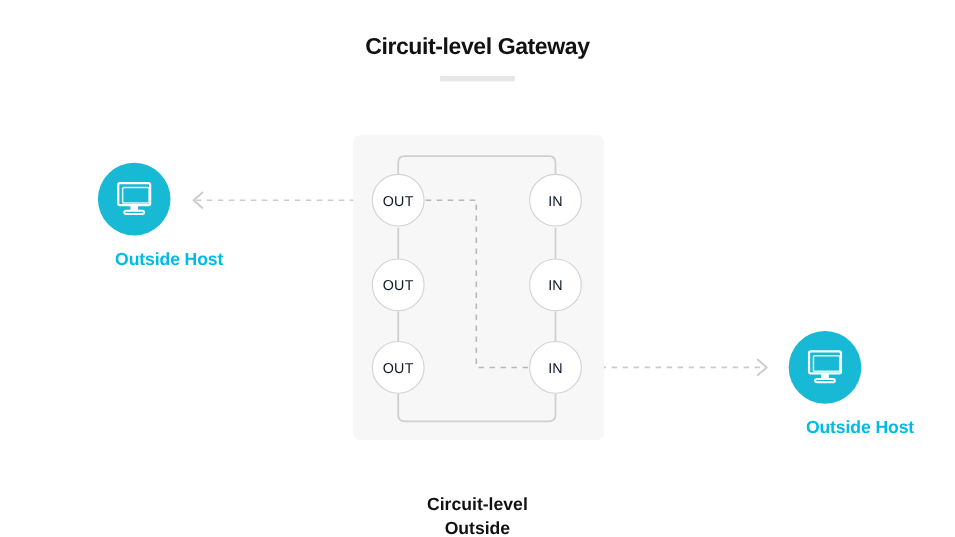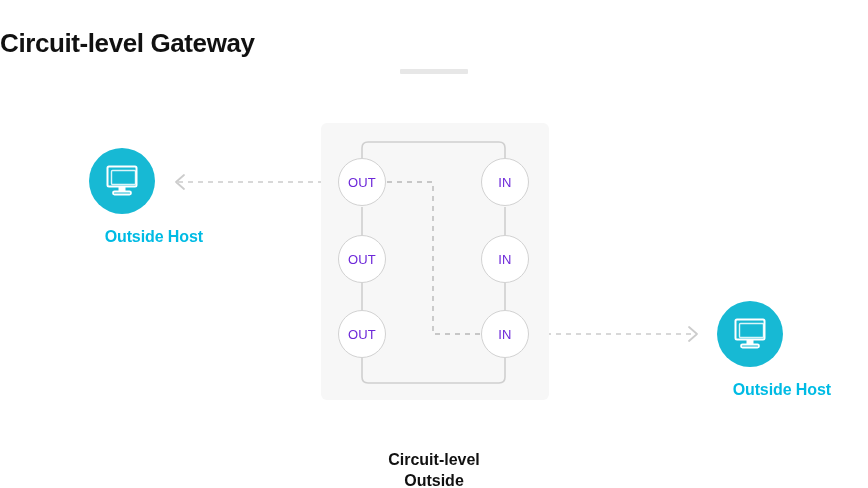--- a/index.html
+++ b/index.html
@@ -22,22 +22,22 @@
     width: 868px;
     height: 488px;
   }
 
   
   .title {
     position: absolute;
     left: 0;
     top: 26px;
     width: 868px;
-    text-align: left;
-    font-size: 26px;
+    text-align: center;
+    font-size: 21px;
     font-weight: bold;
     letter-spacing: -0.4px;
     color: #111111;
     line-height: 34px;
   }
   .title-rule {
     position: absolute;
     left: 400px;
     top: 69px;
     width: 68px;
@@ -104,21 +104,21 @@
     margin-left: -24px;
     margin-top: -24px;
     border-radius: 50%;
     background: #ffffff;
     border: 1.3px solid #d2d2d2;
     box-sizing: border-box;
     display: flex;
     align-items: center;
     justify-content: center;
     font-size: 13px;
-    color: #6d28d9;
+    color: #0f172a;
     letter-spacing: 0.2px;
   }
 
   svg { display: block; }
 </style>
 </head>
 <body>
 
 <div class="canvas">
 

